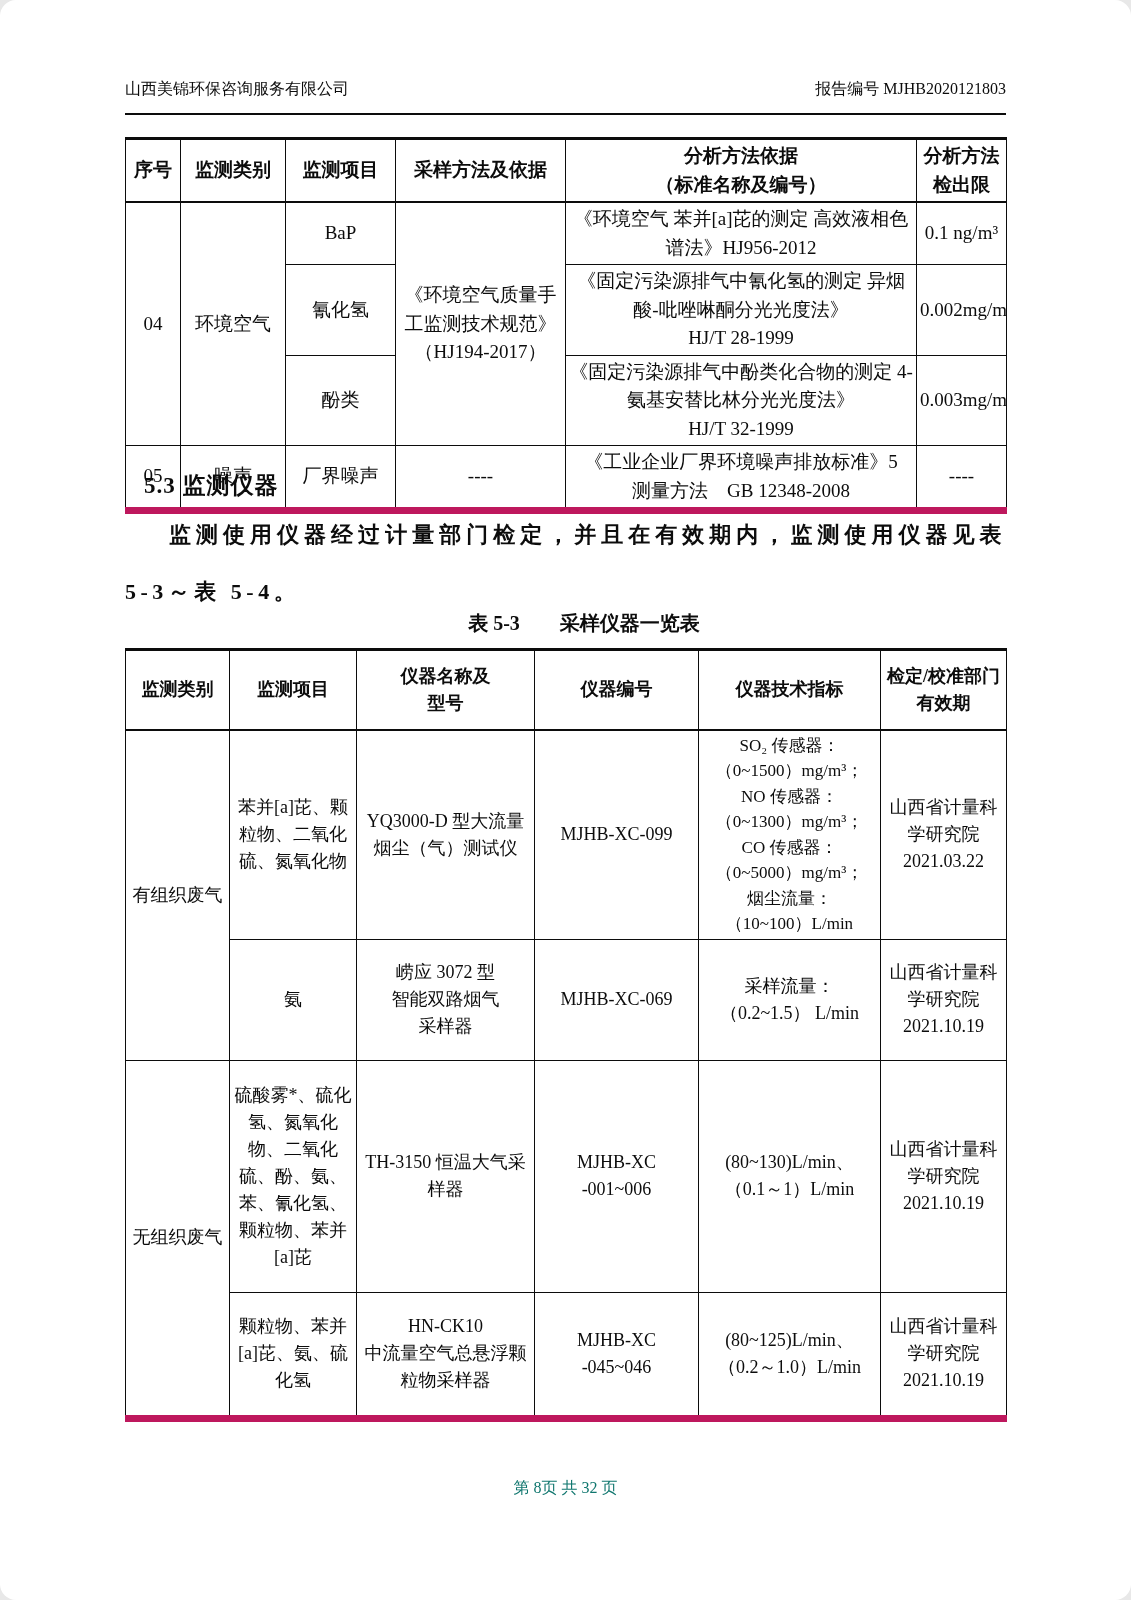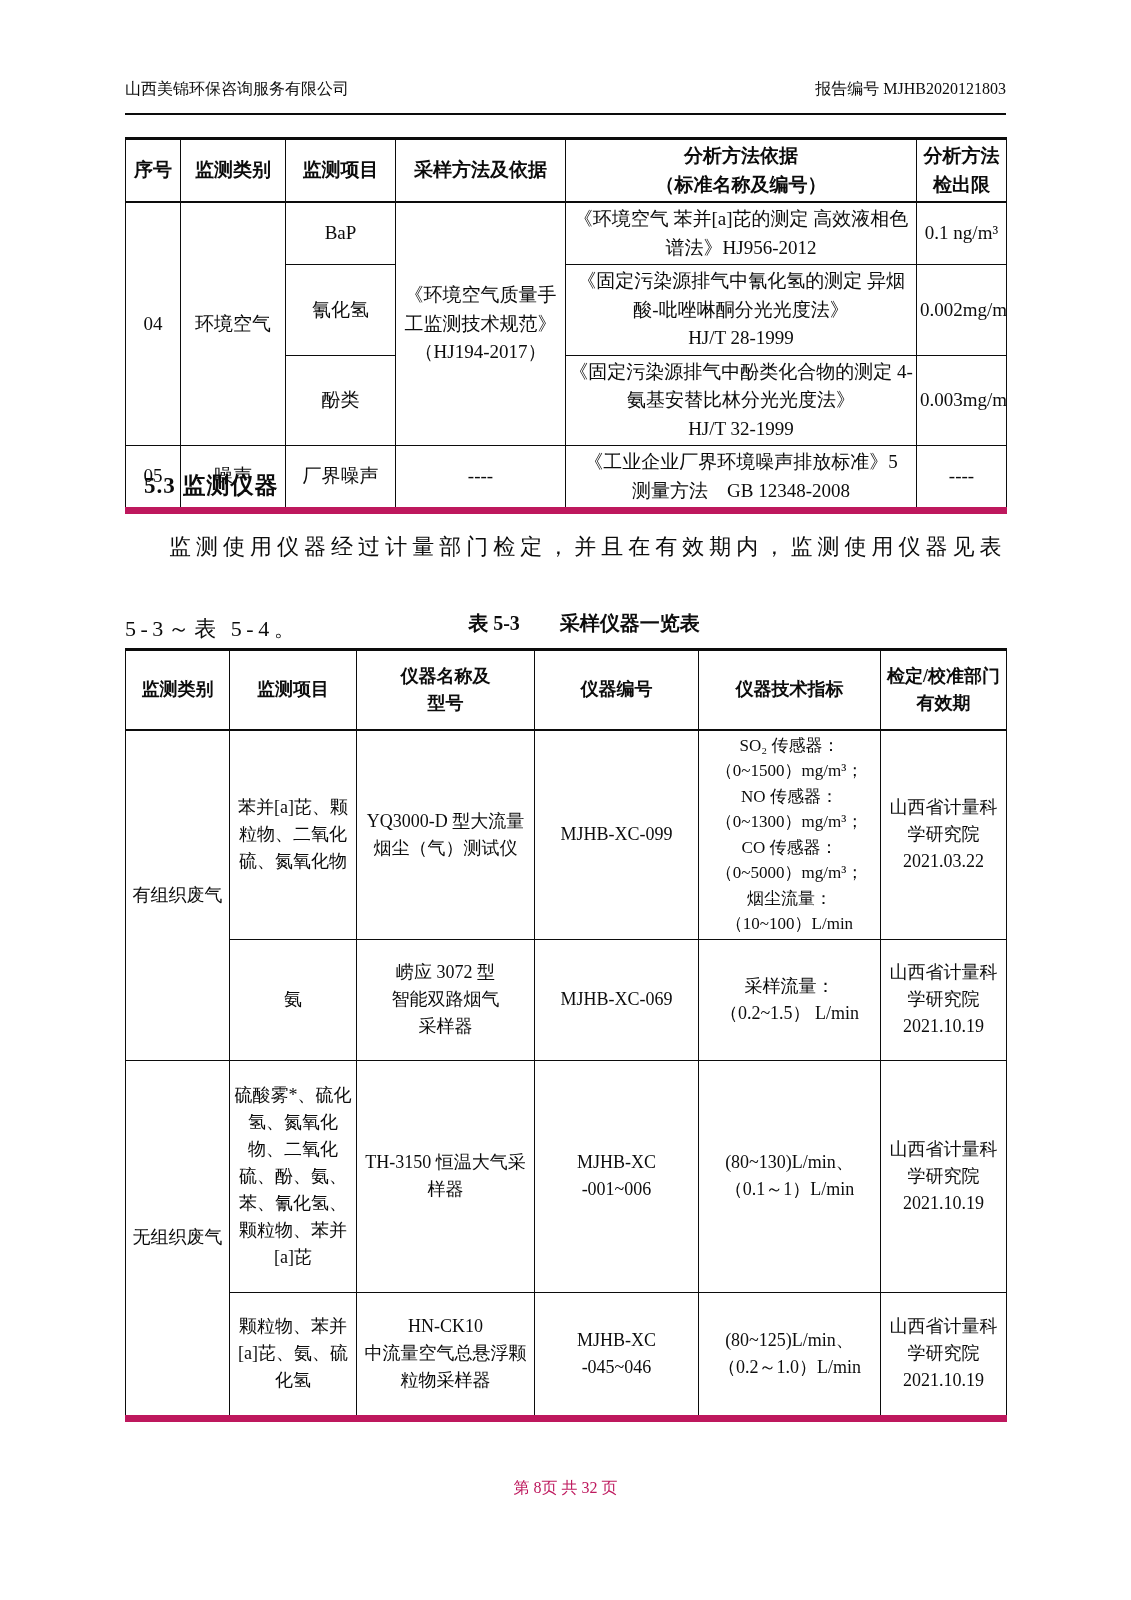--- a/index.html
+++ b/index.html
@@ -4,20 +4,21 @@
 <style>
   html,body { margin:0; padding:0; background:#e8e8e8; }
   .page {
     position:relative;
     width:1131px; height:1600px;
     margin:0 auto;
     background:#ffffff;
     color:#0c0c0c;
     font-family:"Liberation Serif","DejaVu Serif",serif;
     overflow:hidden;
+    border-radius:16px;
   }
   
   .doc-header {
     position:absolute; top:78px; left:125px; width:881px;
     display:flex; justify-content:space-between; align-items:flex-end;
     font-size:16px; line-height:22px;
     padding-bottom:13px;
     border-bottom:2px solid #0c0c0c;
   }
   
@@ -49,34 +50,35 @@
   tr.h232{height:232px} tr.h126{height:126px}
   
   .section-heading {
     position:absolute; top:454px; left:128px;
     margin:16px;
     font-size:23px; font-weight:bold; letter-spacing:1px;
   }
   .body-para {
     position:absolute; top:506px; left:125px; width:881px;
     margin:0;
-    font-size:22px; line-height:82px; letter-spacing:4.5px;
+    font-size:22px; line-height:57px; letter-spacing:4.5px;
     text-indent:2em;
     text-align:justify;
+    font-weight:bold;
   }
   .caption {
     position:absolute; top:610px; left:125px; width:881px;
     text-align:center;
     font-size:20px; font-weight:bold;
   }
   .caption .cap-label { margin-right:2em;margin-left:37px; }
   
   .doc-footer {
     position:absolute; top:1478px; left:0; width:100%;
-    text-align:center; font-size:16px; color:#be185d;
+    text-align:center; font-size:16px; color:#0f766e;
   }
 </style>
 </head>
 <body>
 
 <div class="page">
 
   <div class="doc-header">
     <span>山西美锦环保咨询服务有限公司</span>
     <span>报告编号 MJHB2020121803</span>

